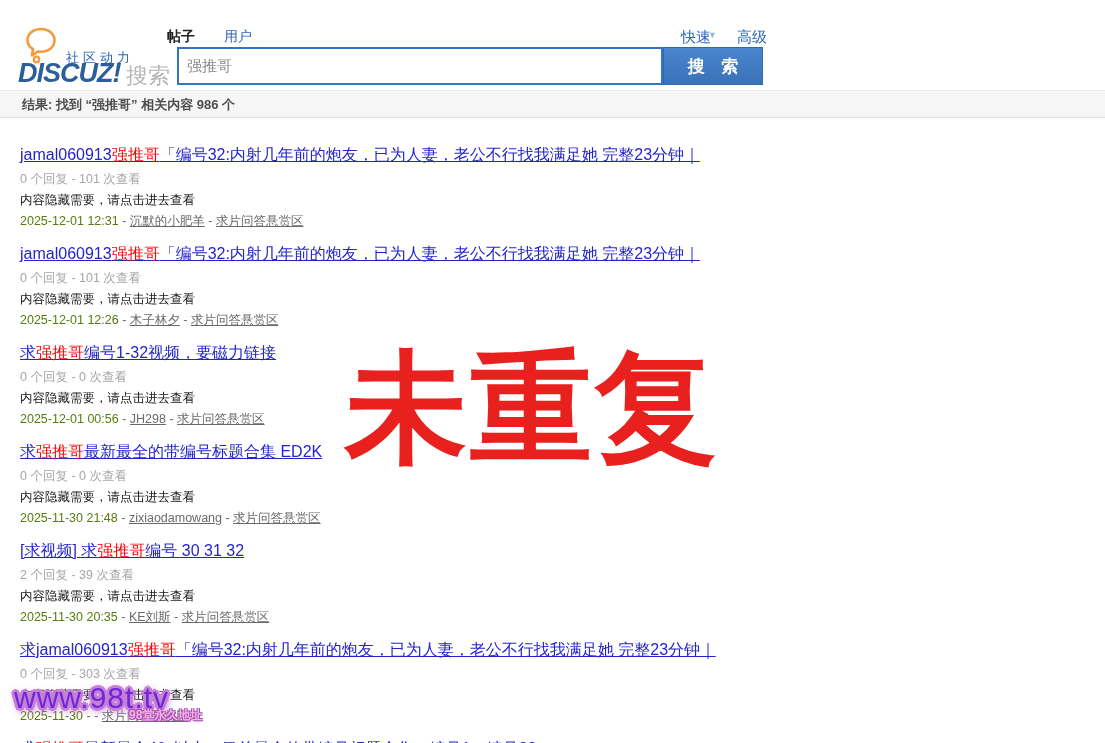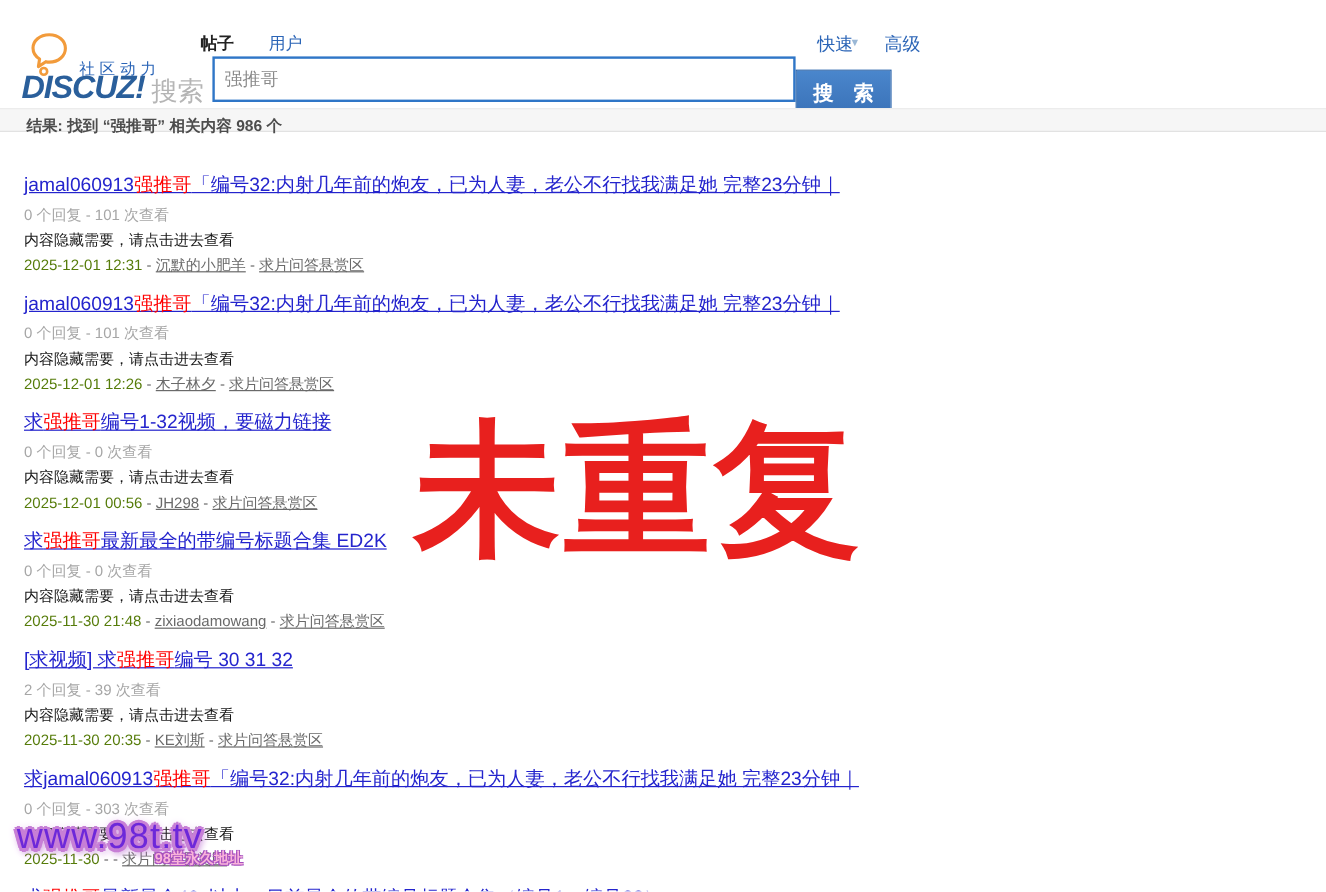--- a/index.html
+++ b/index.html
@@ -20,31 +20,31 @@
     font-style:italic; color:#2a5f9b; letter-spacing:-1px;text-align:center; }
   .logo-suffix { position:absolute; left:126px; top:61px; font-size:22px; color:#b5b5b5; }
 
   .tab { position:absolute; top:28px; font-size:14px; text-decoration:none; }
   .tab-posts { left:167px; font-weight:bold; color:#222; }
   .tab-users { left:224px; color:var(--header-blue); }
 
   .search-input { position:absolute; left:177px; top:47px; width:486px; height:38px;
     border:2px solid #2f76c7; outline:none; font-size:15px; color:#8a8a8a; padding:0 8px;
     font-family:inherit; background:#fff; }
-  .search-btn { position:absolute; left:663px; top:47px; width:80px; height:38px;
+  .search-btn { position:absolute; left:663px; top:47px; width:100px; height:38px;
     background:linear-gradient(#4a86cc,#3a72b8); border:1px solid #2f68ad; color:#fff;
     font-size:17px; font-weight:bold; letter-spacing:6px; cursor:pointer; font-family:inherit;
-    padding-left:6px;margin-top:11px; }
+    padding-left:6px; }
   .hdr-link { position:absolute; top:28px; font-size:15px; color:var(--header-blue); text-decoration:none; }
   .link-quick { left:681px; }
   .caret { position:absolute; top:30px; left:708px; font-size:9px; color:#9bb8d6; }
   .link-adv { left:737px;text-align:right; }
 
   
-  .result-bar { position:absolute; top:90px; left:0; right:0; height:20px; background:#f6f6f6;
+  .result-bar { position:absolute; top:90px; left:0; right:0; height:28px; background:#f6f6f6;
     border-top:1px solid #ececec; border-bottom:1px solid #e2e2e2; }
   .result-bar-text { position:absolute; left:22px; top:0; line-height:27px; font-size:13px;
     font-weight:bold; color:#4d4d4d; }
 
   
   .results { position:absolute; top:144px; left:20px; right:30px; }
   .result { margin-bottom:14px; }
   .r-title { display:block; font-size:16px; line-height:21px; color:var(--title-link);
     text-decoration:underline; width:fit-content; }
   .r-title .hl { color:var(--highlight-red); }

